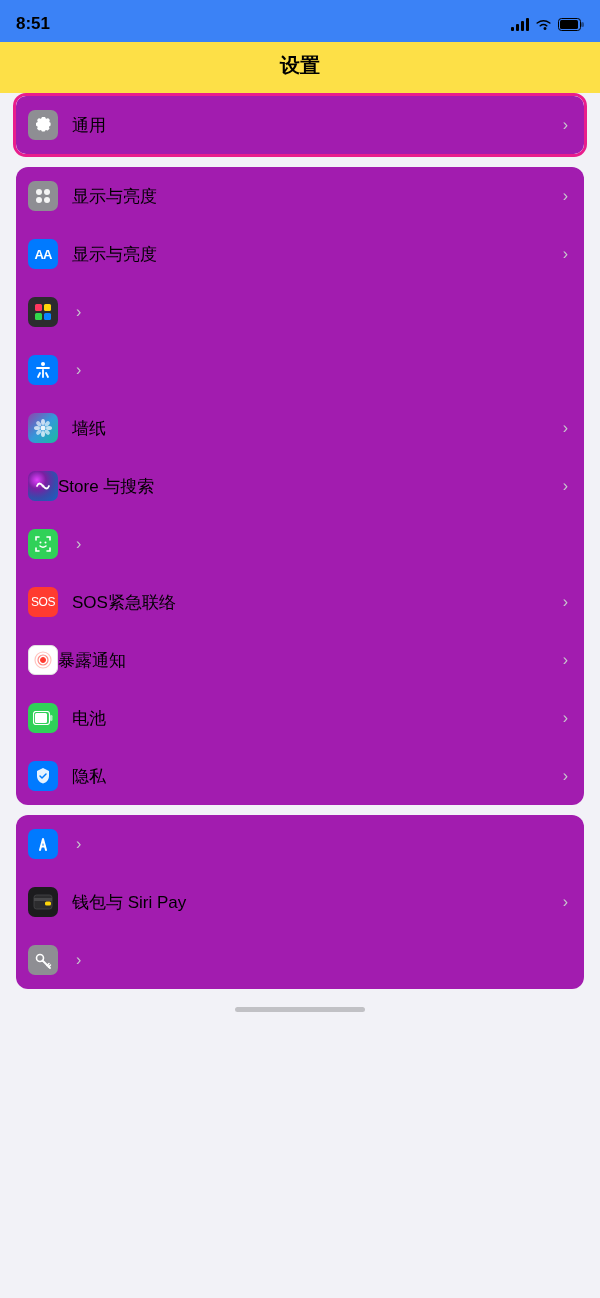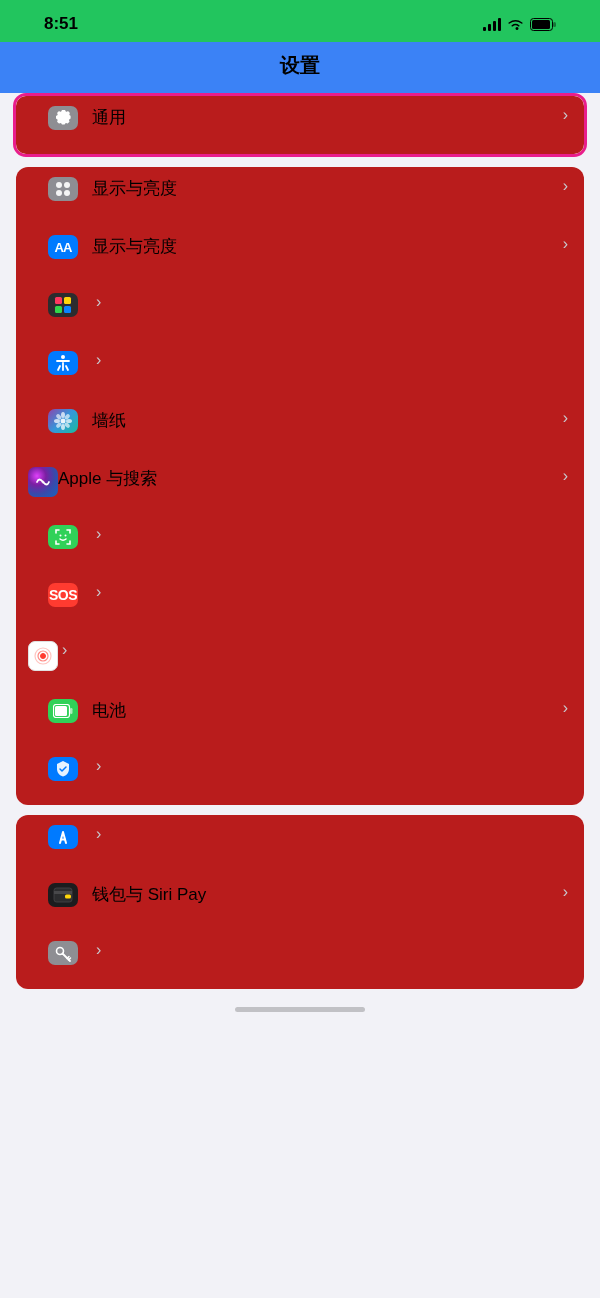--- a/index.html
+++ b/index.html
@@ -9,22 +9,22 @@
       background: #f2f2f7;
       font-family: -apple-system, 'PingFang SC', 'Helvetica Neue', sans-serif;
       overflow-x: hidden;
     }
 
     
     .status-bar {
       display: flex;
       justify-content: space-between;
       align-items: center;
-      padding: 14px 44px 8px;
-      background: #22c55e;
+      padding: 14px 16px 8px;
+      background: #3b82f6;
     }
     .status-time {
       font-size: 17px;
       font-weight: 600;
       color: #000;
     }
     .status-icons {
       display: flex;
       align-items: center;
       gap: 6px;
@@ -42,61 +42,60 @@
       width: 3px;
     }
 
     
     .page-title {
       text-align: center;
       font-size: 20px;
       font-weight: 600;
       color: #000;
       padding: 10px 0 14px;
-      background: #3b82f6;
+      background: #fde047;
     }
 
     
     .settings-group {
       background: #fff;
       border-radius: 12px;
       margin: 0 16px 10px;
       overflow: hidden;
     }
 
     .settings-row {
       display: flex;
-      align-items: flex-start;
+      align-items: center;
       padding: 10px 16px 10px 12px;
       min-height: 58px;
       position: relative;
       cursor: pointer;
-      background: #b91c1c;
+      background: #a21caf;
     }
     .settings-row:not(:last-child)::after {
       content: '';
       position: absolute;
       bottom: 0;
       left: 60px;
       right: 0;
       height: 0.5px;
       background: #c6c6c8;
     }
 
     .row-icon {
       width: 30px;
-      height: 24px;
+      height: 30px;
       border-radius: 7px;
       margin-right: 14px;
       flex-shrink: 0;
       display: flex;
       align-items: center;
       justify-content: center;
       overflow: hidden;
-      margin-left: 20px;
     }
 
     .row-label {
       flex: 1;
       font-size: 17px;
       color: #000;
     }
 
     .row-chevron {
       color: #c7c7cc;
@@ -274,51 +273,53 @@
     <span class="row-chevron">›</span>
   </div>
 
   <div class="settings-row">
     <div class="siri-icon">
       <svg width="18" height="18" viewBox="0 0 18 18" fill="none">
         <path d="M3 9 Q5 4 9 9 Q13 14 15 9" stroke="white" stroke-width="1.8" stroke-linecap="round" fill="none"></path>
         <circle cx="9" cy="9" r="1.5" fill="white" opacity="0.6"></circle>
       </svg>
     </div>
-    <span class="row-label">Apple 与搜索</span>
+    <span class="row-label">Store 与搜索</span>
     <span class="row-chevron">›</span>
   </div>
 
   <div class="settings-row">
     <div class="row-icon" style="background:#30d158; border-radius:7px;">
       <svg width="20" height="20" viewBox="0 0 20 20" fill="none" stroke="white" stroke-width="1.6" stroke-linecap="round">
         <path d="M3 6V3h3M14 3h3v3M17 14v3h-3M6 17H3v-3"></path>
         <circle cx="7.5" cy="8.5" r="1" fill="white" stroke="none"></circle>
         <circle cx="12.5" cy="8.5" r="1" fill="white" stroke="none"></circle>
         <path d="M7 12 Q10 14.5 13 12" fill="none"></path>
       </svg>
     </div>
     <span class="row-chevron">›</span>
   </div>
 
   <div class="settings-row">
     <div class="row-icon icon-red">
-      <span style="color:#fff; font-size:14px; font-weight:700; letter-spacing:-0.5px;">SOS</span>
-    </div>
+      <span style="color:#fff; font-size:12px; font-weight:400; letter-spacing:-0.5px;">SOS</span>
+    </div>
+    <span class="row-label">SOS紧急联络</span>
     <span class="row-chevron">›</span>
   </div>
 
   <div class="settings-row">
     <div class="exposure-icon">
       <svg width="20" height="20" viewBox="0 0 20 20" fill="none">
         <circle cx="10" cy="10" r="2.5" fill="#ff3b30" stroke="#ff3b30"></circle>
         <circle cx="10" cy="10" r="5" stroke="#ff3b30" stroke-width="1.2" fill="none" opacity="0.6"></circle>
         <circle cx="10" cy="10" r="8" stroke="#ff3b30" stroke-width="1.2" fill="none" opacity="0.3"></circle>
       </svg>
     </div>
+    <span class="row-label">暴露通知</span>
     <span class="row-chevron">›</span>
   </div>
 
   <div class="settings-row">
     <div class="row-icon" style="background:#30d158; border-radius:7px;">
       <svg width="20" height="14" viewBox="0 0 20 14">
         <rect x="0.5" y="0.5" width="16" height="13" rx="2.5" stroke="white" stroke-width="1.2" fill="none"></rect>
         <rect x="17" y="4" width="2.5" height="6" rx="1.2" fill="white" opacity="0.6"></rect>
         <rect x="2" y="2" width="12" height="10" rx="1.5" fill="white"></rect>
       </svg>
@@ -327,20 +328,21 @@
     <span class="row-chevron">›</span>
   </div>
 
   <div class="settings-row">
     <div class="row-icon icon-blue">
       <svg width="20" height="20" viewBox="0 0 20 20" fill="white">
         <path d="M10 2 L4 5v5c0 3.5 2.5 6.7 6 7.5 3.5-.8 6-4 6-7.5V5z" opacity="0.9"></path>
         <path d="M7 10l2 2 4-4" stroke="#007aff" stroke-width="1.5" stroke-linecap="round" stroke-linejoin="round" fill="none"></path>
       </svg>
     </div>
+    <span class="row-label">隐私</span>
     <span class="row-chevron">›</span>
   </div>
 
 </div>
 
 <div class="settings-group">
 
   <div class="settings-row">
     <div class="row-icon icon-blue">
       <svg width="20" height="20" viewBox="0 0 20 20" fill="white">

